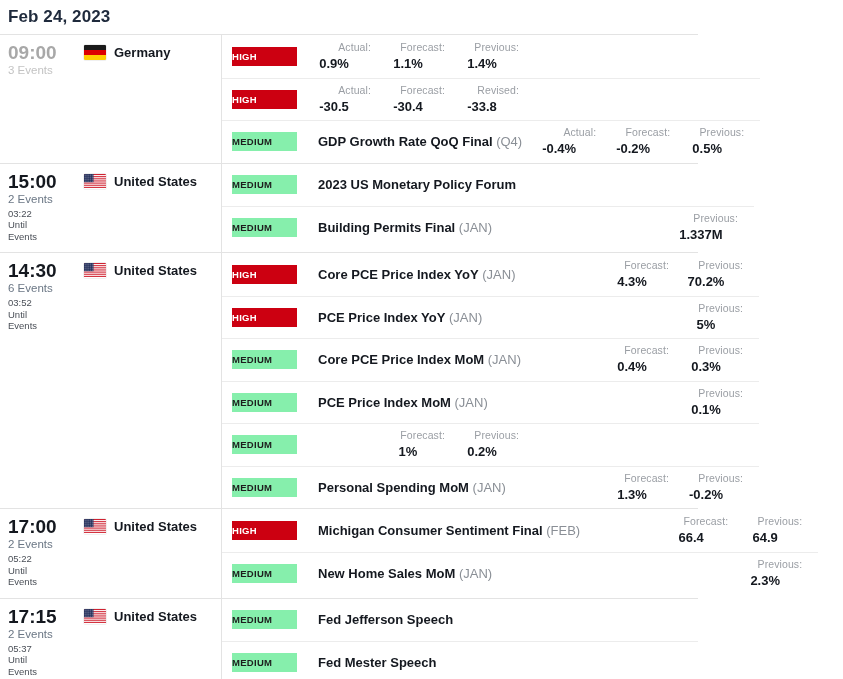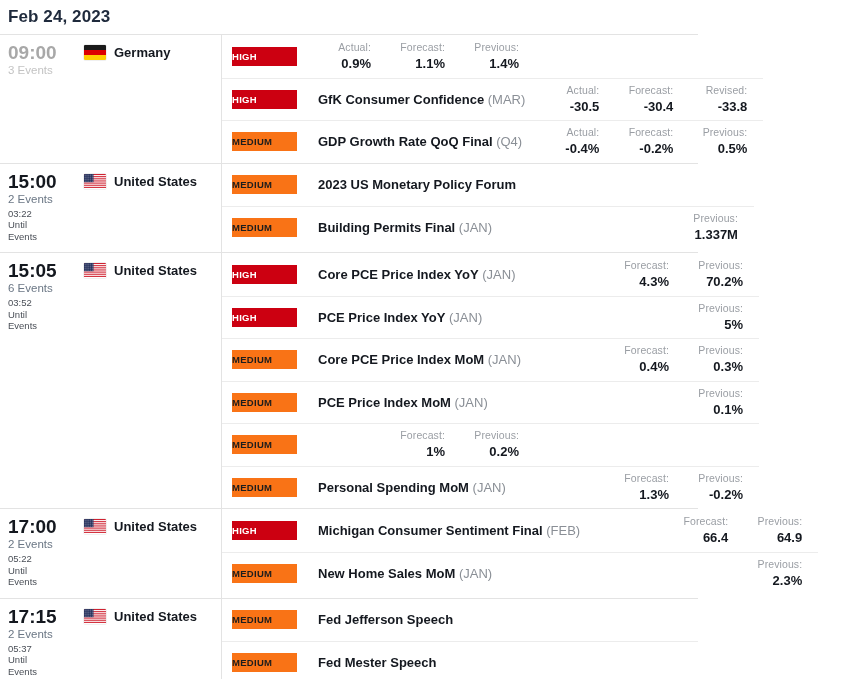--- a/index.html
+++ b/index.html
@@ -108,21 +108,21 @@
     width: 65px;
     flex: 0 0 65px;
     height: 19px;
     line-height: 19px;
     text-align: left;
     font-size: 9.5px;
     font-weight: bold;
     letter-spacing: .3px;
   }
   .impact-high { background: #cc0011; color: #ffffff; }
-  .impact-medium { background: #f97316; color: #1d1d1d; }
+  .impact-medium { background: #86efac; color: #1d1d1d; }
 
   .event-title {
     margin-left: 21px;
     font-size: 13px;
     font-weight: bold;
     color: #14181f;
     white-space: nowrap;
     flex: 1 1 auto;
     overflow: hidden;
   }
@@ -144,20 +144,21 @@
     font-size: 10.5px;
     color: #9a9ea4;
     letter-spacing: .1px;
   }
   .value-num {
     display: block;
     font-size: 13px;
     font-weight: bold;
     color: #14181f;
     margin-top: 2px;
+    text-align: center;
   }
   .value-cell.empty .value-label,
   .value-cell.empty .value-num { visibility: hidden; }
 </style>
 </head>
 <body>
 
 <div id="calendar-root">
 
   <div class="cal-header">
@@ -195,21 +196,20 @@
                 <span class="value-num">1.1%</span>
               </div>
               <div class="value-cell">
                 <span class="value-label">Previous:</span>
                 <span class="value-num">1.4%</span>
               </div>
             </div>
           </div>
           <div class="event-row">
             <div class="impact-badge impact-high">HIGH</div>
-            <div class="event-title"><span>GfK Consumer Confidence</span><span class="event-period"> (MAR)</span></div>
             <div class="values">
               <div class="value-cell">
                 <span class="value-label">Actual:</span>
                 <span class="value-num">-30.5</span>
               </div>
               <div class="value-cell">
                 <span class="value-label">Forecast:</span>
                 <span class="value-num">-30.4</span>
               </div>
               <div class="value-cell">
@@ -322,21 +322,21 @@
                 <span class="value-num">1.337M</span>
               </div>
             </div>
           </div>
         </div>
       </div>
       <div class="time-block">
         <div class="block-left">
           <div class="left-top">
             <div class="time-col">
-              <div class="time-val">15:05</div>
+              <div class="time-val">14:30</div>
               <div class="events-count">6 Events</div>
               <div class="countdown">
                 <div>03:52</div>
                 <div>Until</div>
                 <div>Events</div>
               </div>
             </div>
             <div class="country-col">
               <span class="flag"><svg viewBox="0 0 22 15" width="22" height="15">
                   <rect width="22" height="15" fill="#ffffff"></rect>

